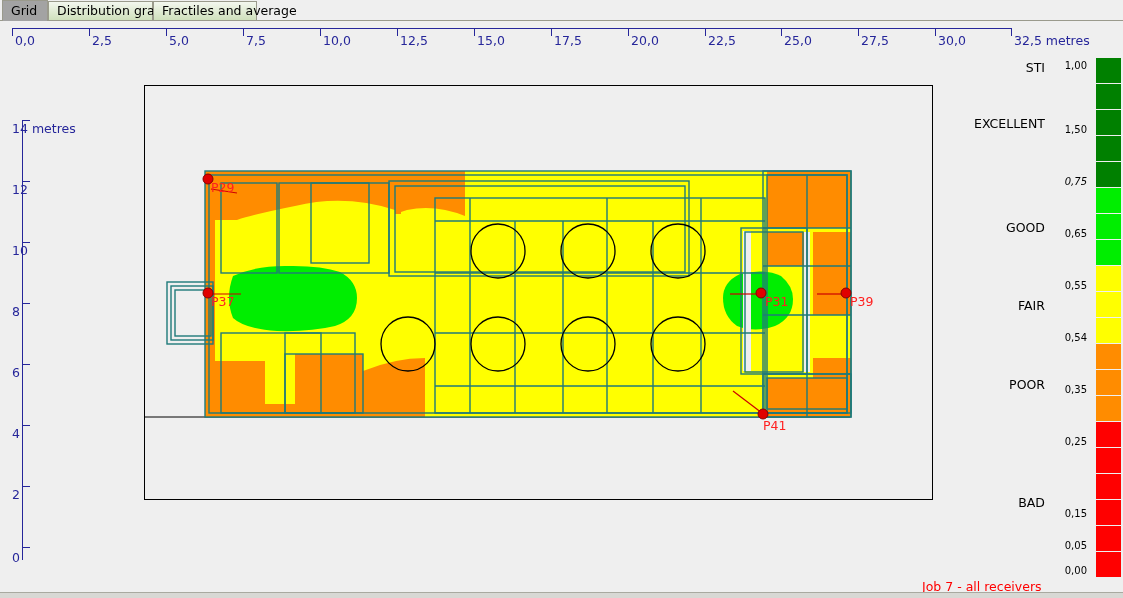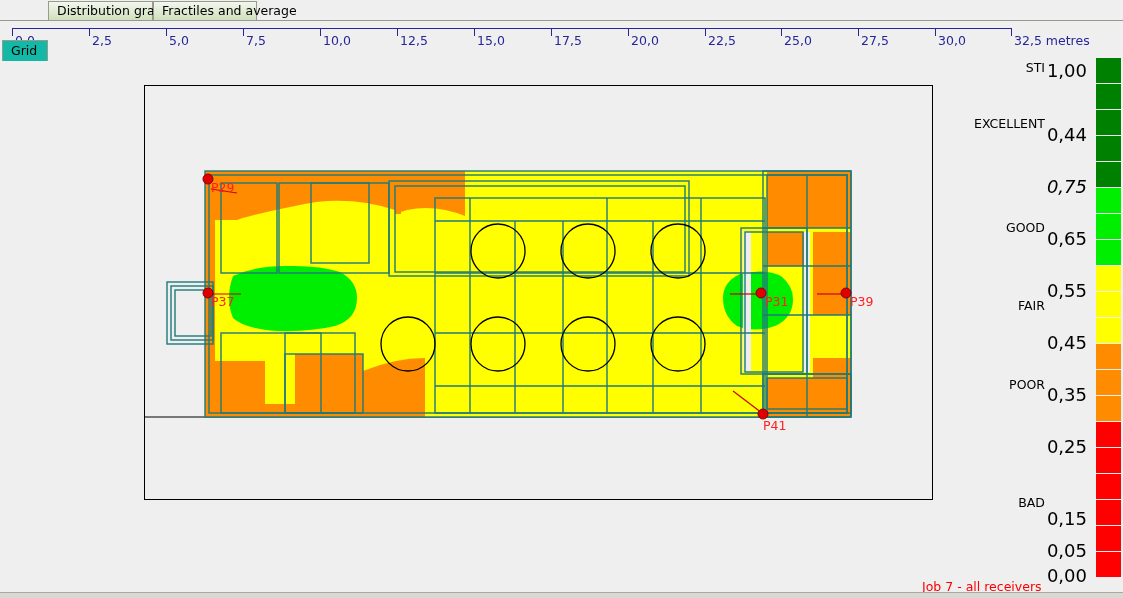--- a/index.html
+++ b/index.html
@@ -27,25 +27,24 @@
     border: 1px solid #9a9a8c;
     border-bottom: none;
     font-size: 12.5px;
     color: #000;
     line-height: 17px;
     padding: 0 8px;
     white-space: nowrap;
     background: linear-gradient(to bottom, #f3f7ef 0%, #dfead2 55%, #cfe0bc 100%);
   }
   #tabstrip .tab.active {
-    background: #14b8a6;
+    background: #a3a3a3;
     top: 0px; height: 21px; line-height: 20px;
     border-color: #9a9a8c;
     z-index: 4;
-    margin-top: 40px;
   }
   #tabstrip .tabline {
     position: absolute; left: 0; top: 20px;
     width: 1123px; height: 1px; background: #9a9a8c;
   }
 
   
   #hruler { position: absolute; left: 0; top: 22px; width: 1123px; height: 28px; }
   #hruler .bar {
     position: absolute; top: 6px; height: 1px; background: #26269a;
@@ -82,21 +81,21 @@
 
   
   #legend { position: absolute; left: 975px; top: 52px; width: 148px; height: 535px; }
   #legend .swatch {
     position: absolute; left: 121px; width: 25px; height: 26px;
     border-bottom: 1px solid #efefef;
     box-sizing: border-box;
   }
   #legend .val {
     position: absolute; right: 36px;
-    font-size: 18px; color: #000; text-align: right; white-space: nowrap;
+    font-size: 10px; color: #000; text-align: right; white-space: nowrap;
   }
   #legend .cat {
     position: absolute; right: 78px;
     font-size: 12.5px; color: #000; text-align: right; white-space: nowrap;
   }
 
   #joblabel {
     position: absolute; left: 922px; top: 579px;
     font-size: 12.5px; color: #ff0000; white-space: nowrap;
   }
@@ -144,20 +143,41 @@
     <div class="lbl" style="left:477px;">15,0</div>
     <div class="lbl" style="left:554px;">17,5</div>
     <div class="lbl" style="left:631px;">20,0</div>
     <div class="lbl" style="left:708px;">22,5</div>
     <div class="lbl" style="left:784px;">25,0</div>
     <div class="lbl" style="left:861px;">27,5</div>
     <div class="lbl" style="left:938px;">30,0</div>
     <div class="lbl" style="left:1014px;">32,5 metres</div>
   </div>
 
+  <div id="vruler">
+    <div class="bar" style="top:70px;height:440px;"></div>
+
+    <div class="tick" style="top:70px;"></div>
+    <div class="tick" style="top:131px;"></div>
+    <div class="tick" style="top:192px;"></div>
+    <div class="tick" style="top:253px;"></div>
+    <div class="tick" style="top:314px;"></div>
+    <div class="tick" style="top:375px;"></div>
+    <div class="tick" style="top:436px;"></div>
+    <div class="tick" style="top:497px;"></div>
+
+    <div class="lbl" style="top:71px;">14 metres</div>
+    <div class="lbl" style="top:132px;">12</div>
+    <div class="lbl" style="top:193px;">10</div>
+    <div class="lbl" style="top:254px;">8</div>
+    <div class="lbl" style="top:315px;">6</div>
+    <div class="lbl" style="top:376px;">4</div>
+    <div class="lbl" style="top:437px;">2</div>
+    <div class="lbl" style="top:500px;">0</div>
+  </div>
 
   <div id="plotframe">
     <svg id="plotsvg" width="787" height="413" viewBox="0 0 787 413">
 
       <line x1="0" y1="331" x2="705" y2="331" stroke="#000" stroke-width="1"></line>
 
       <g>
 
         <rect x="60" y="85" width="646" height="246" fill="#ffff00"></rect>
 
@@ -309,25 +329,25 @@
     <div class="swatch" style="top:500px;background:#ff0000;"></div>
 
     <div class="cat" style="top:8px;">STI</div>
     <div class="cat" style="top:64px;">EXCELLENT</div>
     <div class="cat" style="top:168px;">GOOD</div>
     <div class="cat" style="top:246px;margin-left:15px;">FAIR</div>
     <div class="cat" style="top:325px;">POOR</div>
     <div class="cat" style="top:443px;text-align:right;">BAD</div>
 
     <div class="val" style="top:8px;">1,00</div>
-    <div class="val" style="top:72px;">0,44</div>
+    <div class="val" style="top:72px;">1,50</div>
     <div class="val" style="top:124px;font-style:italic;">0,75</div>
     <div class="val" style="top:176px;">0,65</div>
     <div class="val" style="top:228px;">0,55</div>
-    <div class="val" style="top:280px;">0,45</div>
+    <div class="val" style="top:280px;">0,54</div>
     <div class="val" style="top:332px;">0,35</div>
     <div class="val" style="top:384px;">0,25</div>
     <div class="val" style="top:456px;">0,15</div>
     <div class="val" style="top:488px;">0,05</div>
     <div class="val" style="top:513px;">0,00</div>
   </div>
 
   <div id="joblabel">Job 7 - all receivers</div>
 
   <div id="bottombar"></div>

